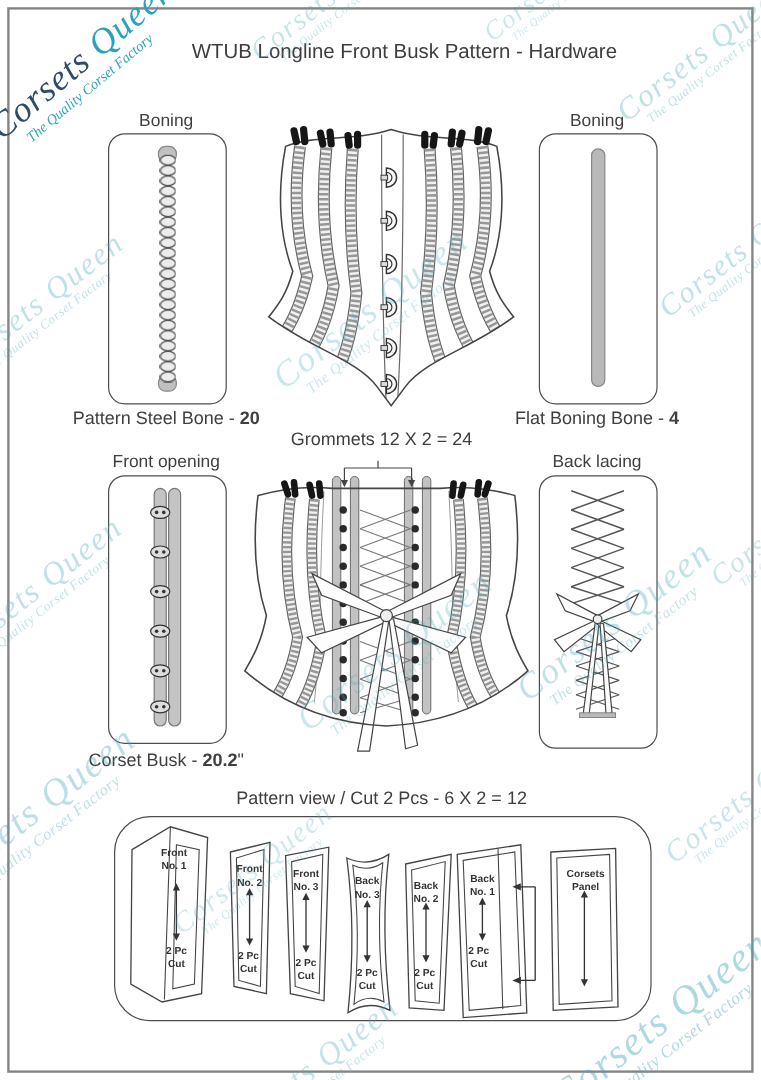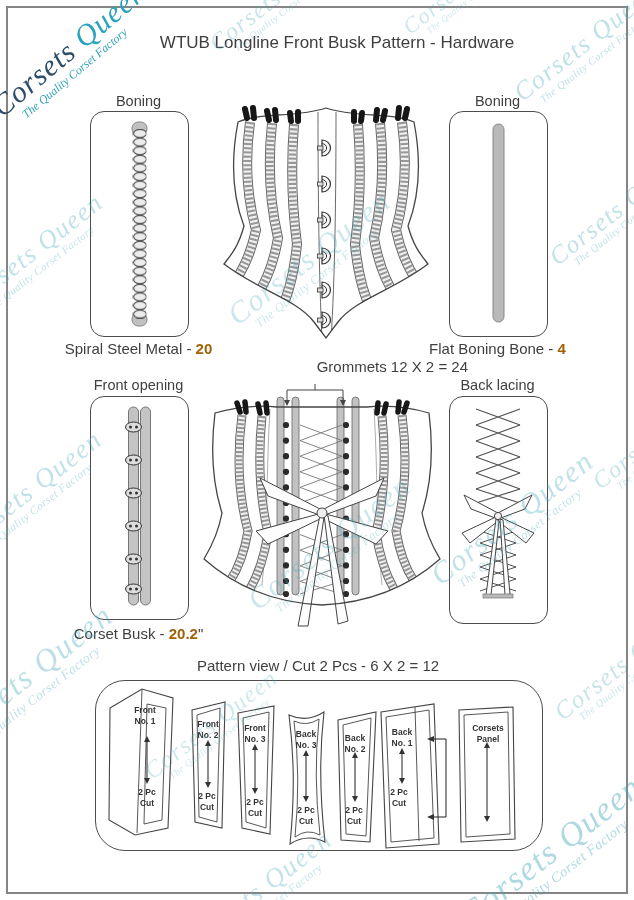--- a/index.html
+++ b/index.html
@@ -4,21 +4,21 @@
 <style>
   html,body{margin:0;padding:0;background:#fff;}
   .page{position:relative;width:634px;height:900px;background:#fff;overflow:hidden;
         font-family:"Liberation Sans",sans-serif;color:#3f3f3f;}
   .frame{position:absolute;inset:6px;border:2px solid #858585;z-index:1;}
   .abs{position:absolute;}
   .ctr{text-align:center;}
   .page-title{top:33px;left:0;width:634px;font-size:17px;color:#3e3e3e;z-index:4;padding-left:20px;}
   .sec-label{font-size:14.5px;z-index:4;}
   .caption{font-size:15px;z-index:6;}
-  .red{color:#a16207;font-weight:bold;}
+  .red{color:#404040;font-weight:bold;}
   .panel{position:absolute;border:1.4px solid #4d4d4d;border-radius:14px;background:transparent;z-index:3;}
   .pattern-box{position:absolute;left:95px;top:680px;width:446px;height:169px;
                border:1.4px solid #4d4d4d;border-radius:30px;z-index:3;font-weight:bold;}
   .piece-label{position:absolute;font-size:8.5px;line-height:1.3;color:#333;
                text-align:center;white-space:pre-line;z-index:4;}
   svg{display:block;}
   
   .wm{position:absolute;transform:rotate(-38deg);transform-origin:0 50%;
       color:#49a9bc;font-family:"Liberation Serif",serif;font-style:italic;
       pointer-events:none;white-space:nowrap;z-index:8;}
@@ -49,21 +49,21 @@
         <pattern id="coilPat" width="14" height="8.6" patternUnits="userSpaceOnUse">
           <ellipse cx="7" cy="4.3" rx="6.4" ry="4" fill="#ececec" stroke="#555" stroke-width="1.1"></ellipse>
         </pattern>
       </defs>
       <rect x="41" y="10" width="15" height="13" rx="6" fill="#c0c0c0" stroke="#888"></rect>
       <rect x="41" y="201" width="15" height="13" rx="6" fill="#c0c0c0" stroke="#888"></rect>
       <rect x="41.5" y="17" width="14" height="190" fill="url(#coilPat)"></rect>
     </svg>
   </div>
   <div class="abs ctr caption" style="left:40px;top:340px;width:197px;">
-    <span>Spiral Steel Metal - </span><span class="red">20</span>
+    <span>Pattern Steel Bone - </span><span class="red">20</span>
   </div>
 
   <div class="panel" style="left:449px;top:111px;width:97px;height:224px;">
     <svg width="97" height="224" viewBox="0 0 97 224">
       <rect x="43" y="12" width="11" height="198" rx="5.5" fill="#b9b9b9" stroke="#878787"></rect>
     </svg>
   </div>
   <div class="abs ctr caption" style="left:399px;top:340px;width:197px;">
     <span>Flat Boning Bone - </span><span class="red">4</span>
   </div>
@@ -150,21 +150,21 @@
       <path d="M 90,17 L 91,25"></path>
         <path d="M 98,16 L 98,25"></path>
       <path d="M 207,13 L 205,22"></path>
         <path d="M 199,12 L 198,22"></path>
       <path d="M 185,15 L 183,24"></path>
         <path d="M 177,14 L 176,24"></path>
       <path d="M 162,17 L 161,25"></path>
         <path d="M 154,16 L 154,25"></path>
     </g>
   </svg>
-  <div class="abs ctr caption" style="left:168px;top:358px;width:300px;text-align:right;">Grommets 12 X 2 = 24</div>
+  <div class="abs ctr caption" style="left:168px;top:358px;width:300px;">Grommets 12 X 2 = 24</div>
 
   <div class="abs ctr sec-label" style="left:40px;top:377px;width:197px;">Front opening</div>
   <div class="abs ctr sec-label" style="left:399px;top:377px;width:197px;">Back lacing</div>
 
   <div class="panel" style="left:90px;top:396px;width:97px;height:222px;">
     <svg width="97" height="218" viewBox="0 0 97 218">
       <rect x="37.5" y="10" width="10" height="198" rx="5" fill="#c4c4c4" stroke="#777"></rect>
       <rect x="49.5" y="10" width="10" height="198" rx="5" fill="#c4c4c4" stroke="#777"></rect>
       <g>
         <g transform="translate(42.5,30)">

